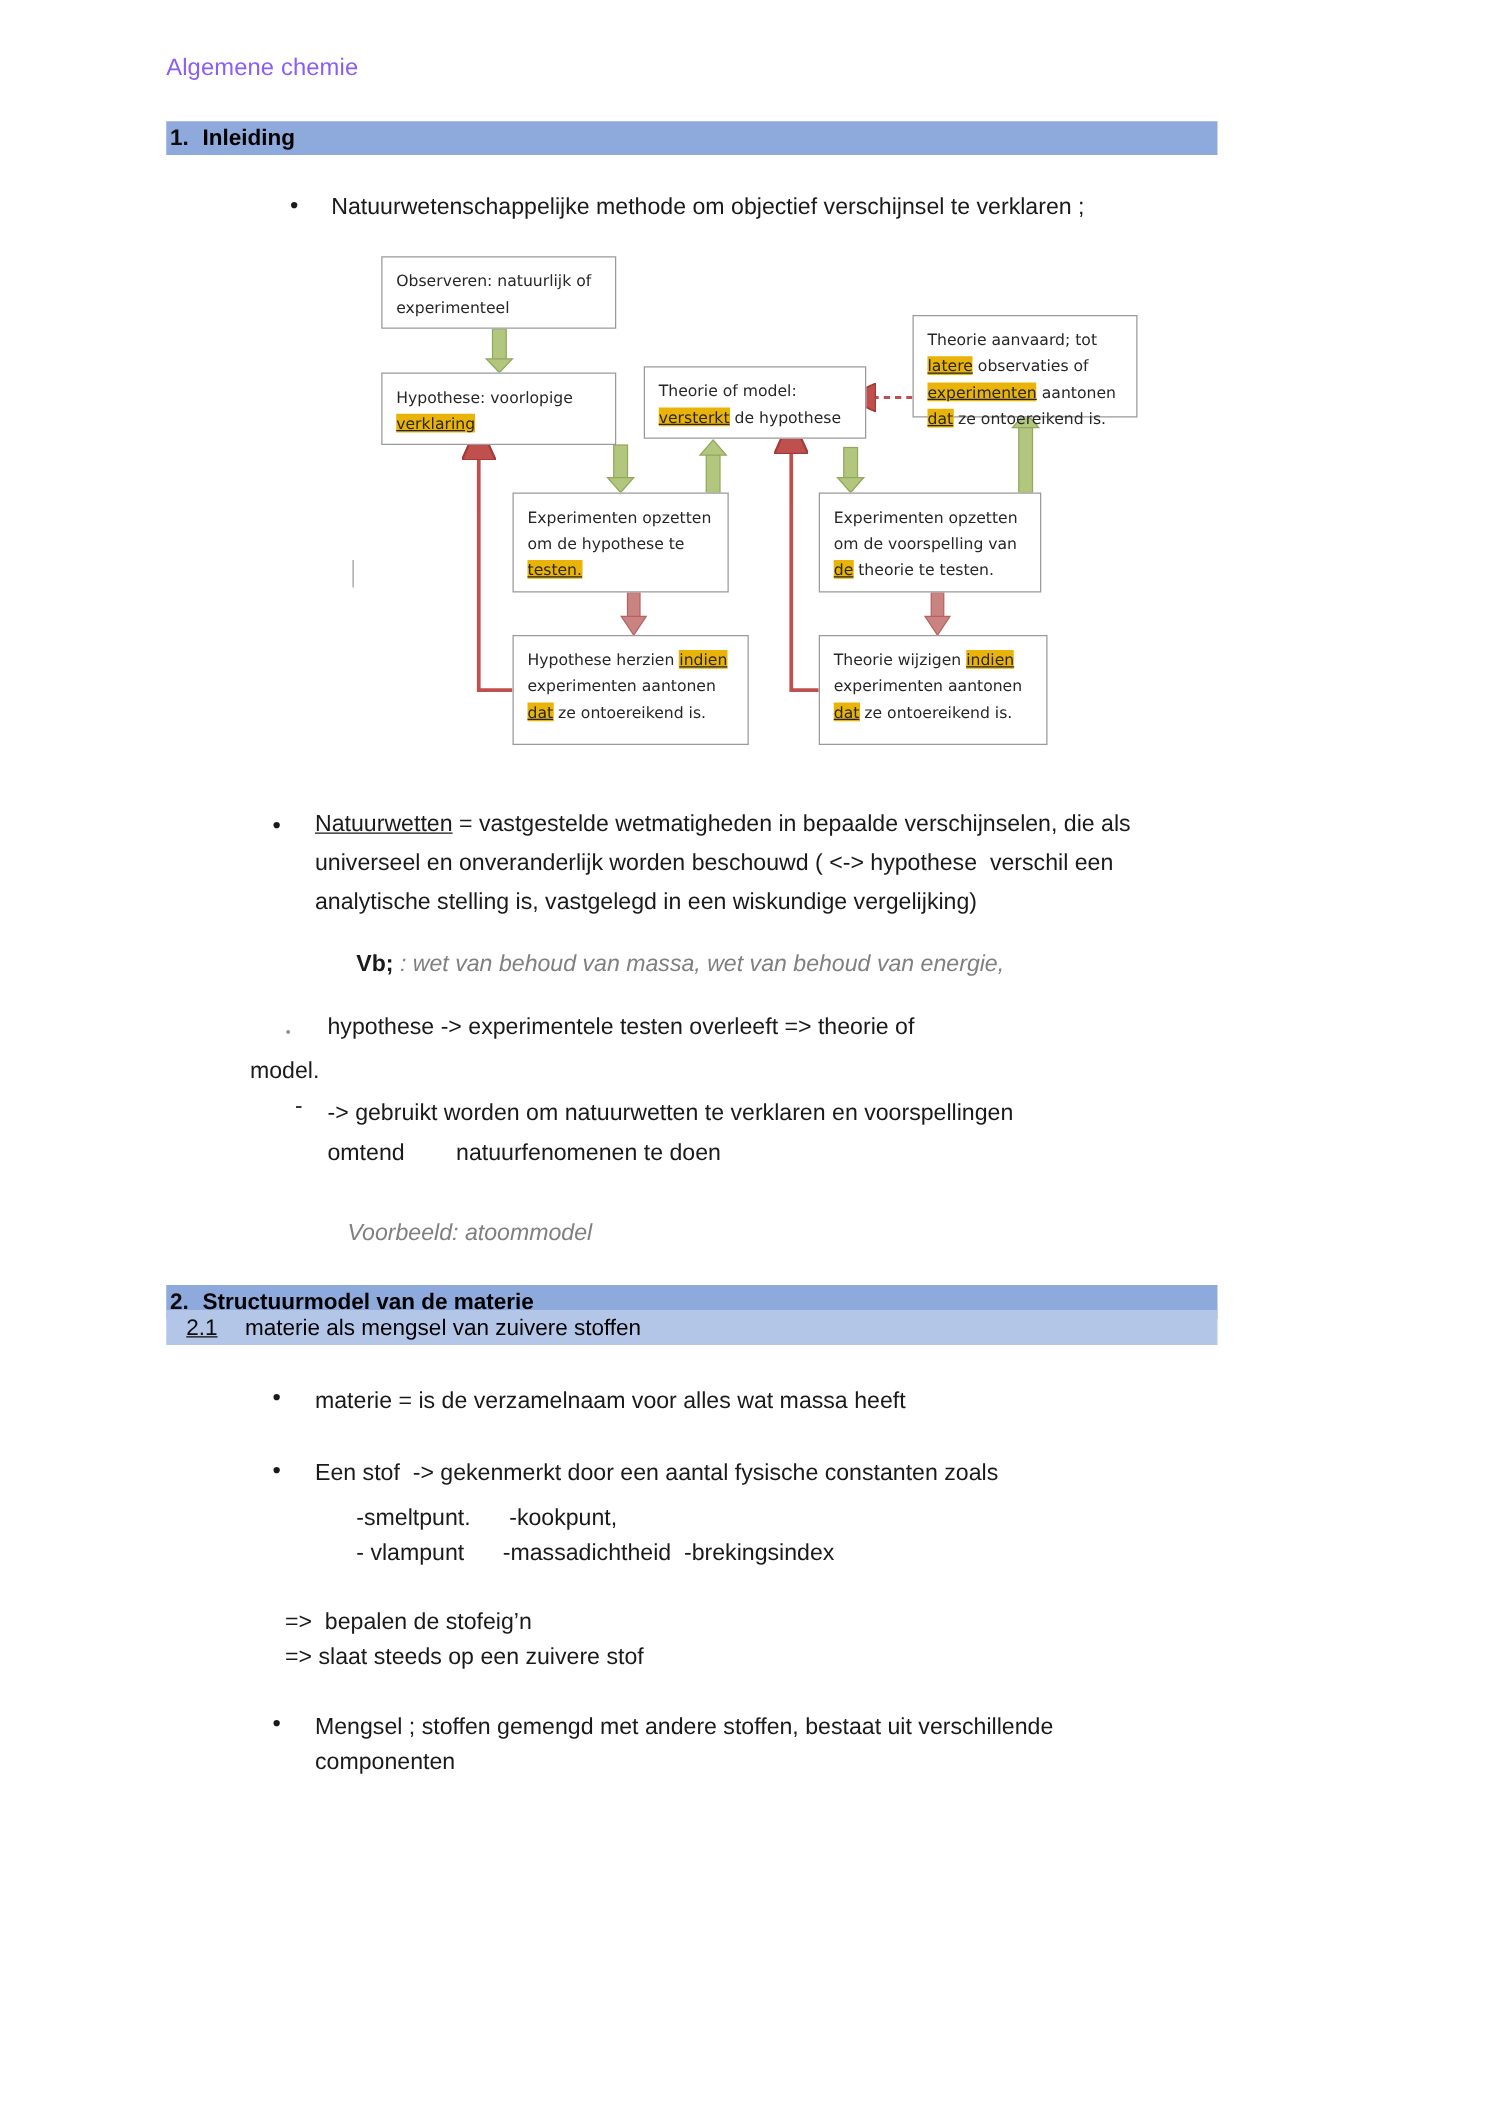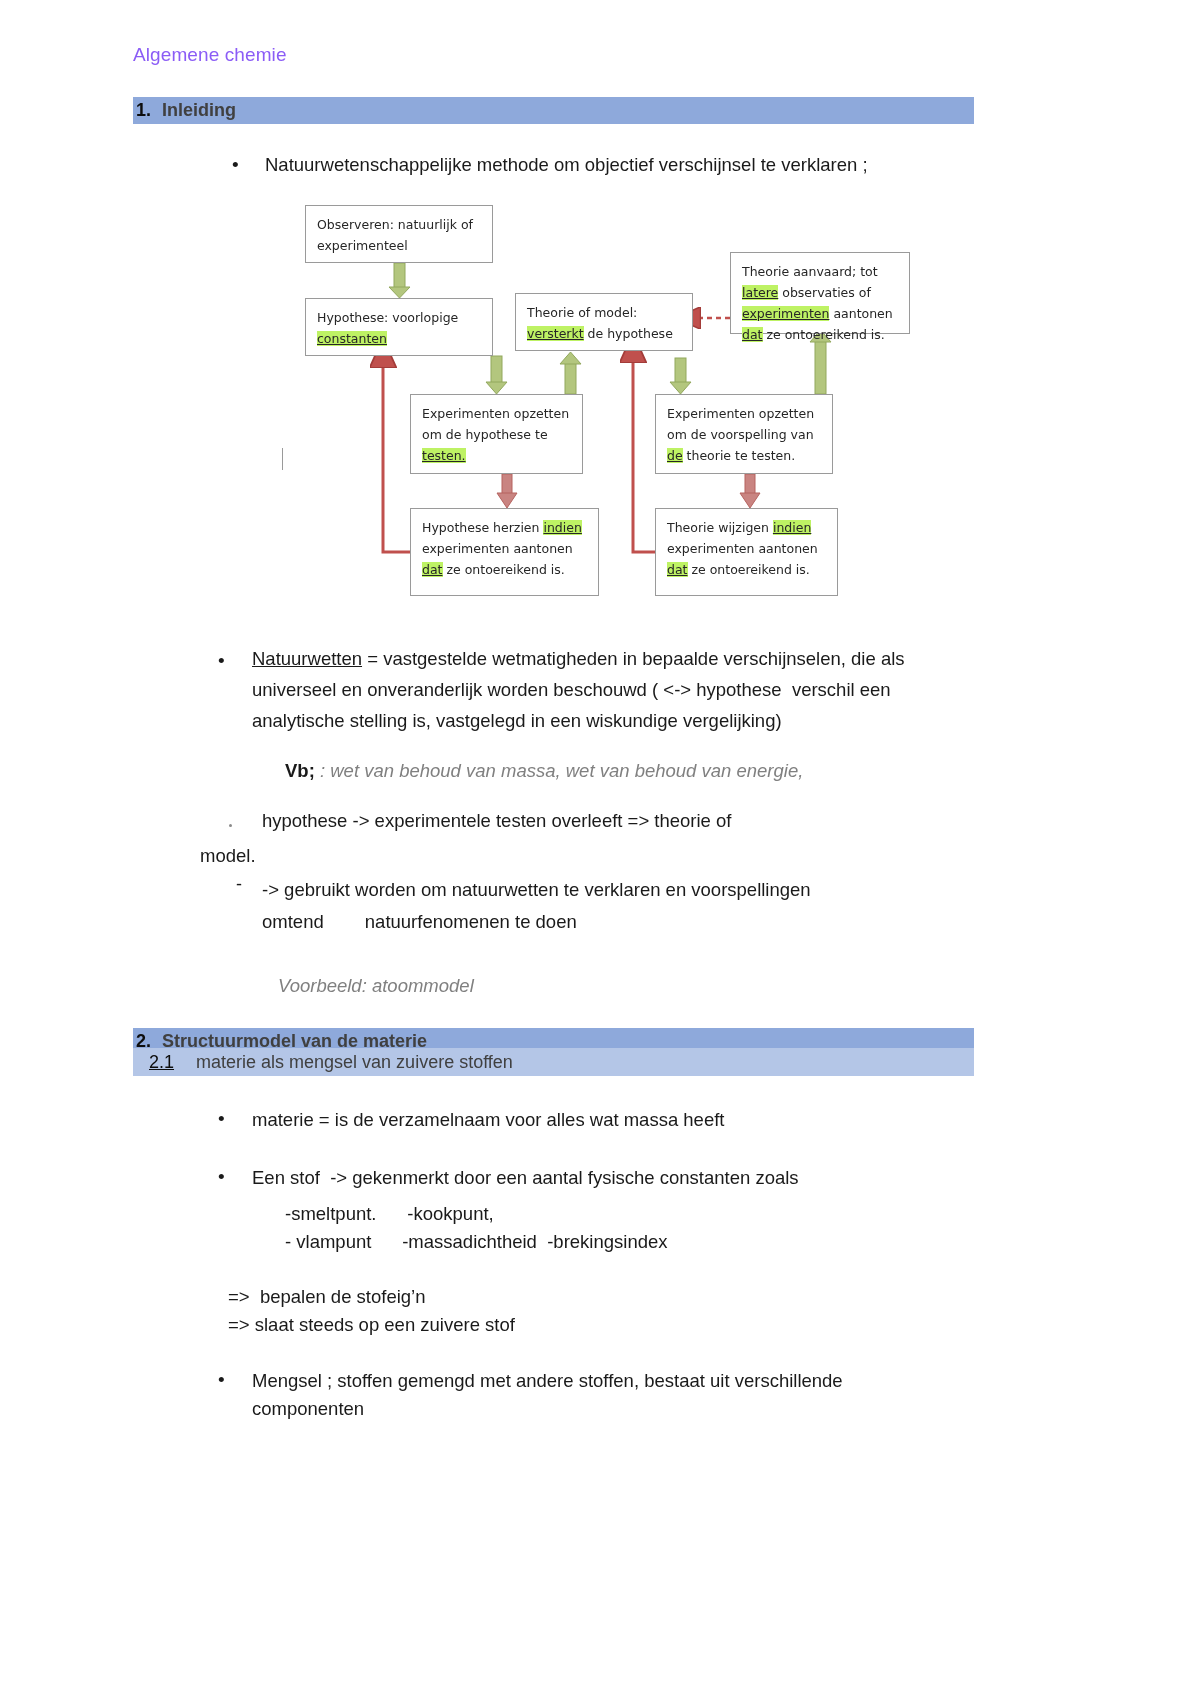--- a/index.html
+++ b/index.html
@@ -41,21 +41,21 @@
     box-sizing: border-box;
   }
   .h-bar .num {
     font-weight: bold;
     font-size: 18px;
     color: #0d0d0d;
   }
   .h-bar .txt {
     font-weight: bold;
     font-size: 18px;
-    color: #404040;
+    color: #000000;
   }
   #heading-1 { left: 133px; top: 97px; width: 841px; height: 27px; padding-left: 3px; }
   #heading-1 .num { margin-right: 11px; }
 
   #heading-2 { left: 133px; top: 1028px; width: 841px; height: 27px; padding-left: 3px; }
   #heading-2 .num { margin-right: 11px; }
 
   #heading-2-1 {
     left: 133px; top: 1048px; width: 841px; height: 28px;
     background: #b4c6e7; padding-left: 16px;
@@ -94,21 +94,21 @@
     position: absolute;
     border: 1px solid #9a9a9a;
     background: #ffffff;
     box-sizing: border-box;
     font-size: 12.5px;
     line-height: 21px;
     color: #262626;
     padding: 8px 9px 6px 11px;
     font-family: "DejaVu Sans", sans-serif;
   }
-  .dbox .ul { text-decoration: underline; background: #bef264; }
+  .dbox .ul { text-decoration: underline; background: #eab308; }
 
   #dbox-observeren  { left: 25px;  top: 15px;  width: 188px; height: 58px; }
   #dbox-hypothese   { left: 25px;  top: 108px; width: 188px; height: 58px; }
   #dbox-theorie     { left: 235px; top: 103px; width: 178px; height: 58px; }
   #dbox-aanvaard    { left: 450px; top: 62px;  width: 180px; height: 82px; }
   #dbox-exp-hyp     { left: 130px; top: 204px; width: 173px; height: 80px; }
   #dbox-exp-voorsp  { left: 375px; top: 204px; width: 178px; height: 80px; }
   #dbox-herzien     { left: 130px; top: 318px; width: 189px; height: 88px; }
   #dbox-wijzigen    { left: 375px; top: 318px; width: 183px; height: 88px; }
   .cursor-mark {
@@ -208,21 +208,21 @@
       </g>
     </svg>
 
     <div class="dbox" id="dbox-observeren">
       <div>Observeren:  natuurlijk of</div>
       <div>experimenteel</div>
     </div>
 
     <div class="dbox" id="dbox-hypothese">
       <div>Hypothese:  voorlopige</div>
-      <div><span class="ul">constanten</span></div>
+      <div><span class="ul">verklaring</span></div>
     </div>
 
     <div class="dbox" id="dbox-theorie">
       <div>Theorie of model:</div>
       <div><span class="ul">versterkt</span><span> de hypothese</span></div>
     </div>
 
     <div class="dbox" id="dbox-aanvaard">
       <div>Theorie aanvaard; tot</div>
       <div><span class="ul">latere</span><span> observaties of</span></div>

